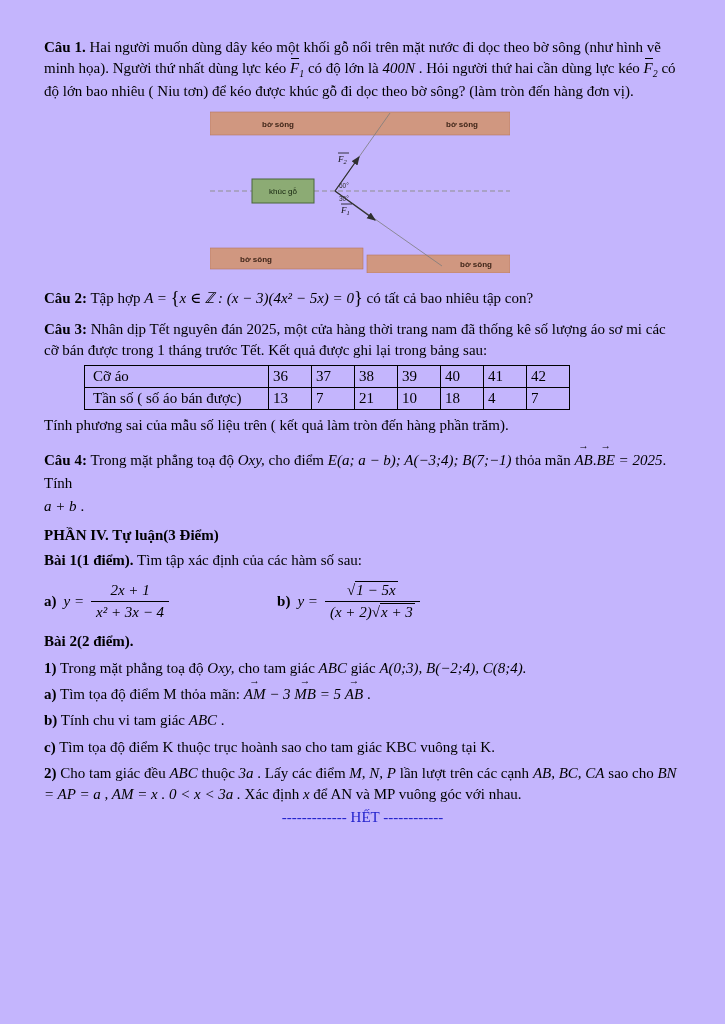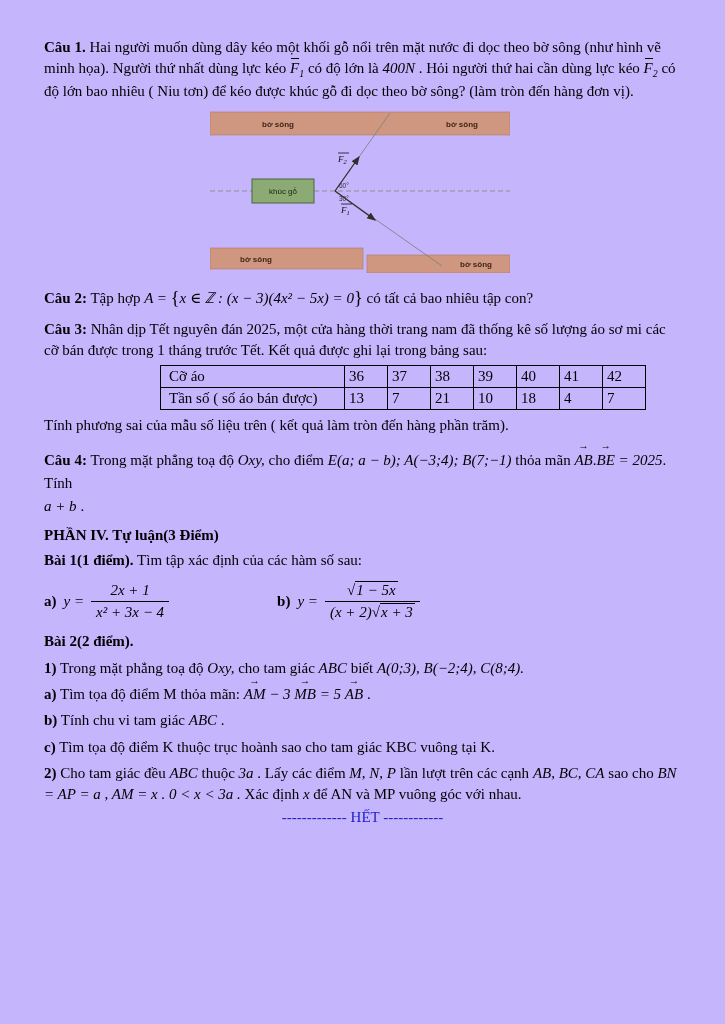--- a/index.html
+++ b/index.html
@@ -25,21 +25,21 @@
   .log{fill:var(--log);stroke:var(--log-border);stroke-width:1;}
   .log-label{font:8px "Liberation Sans",sans-serif;fill:#14230d;text-anchor:middle;}
   .dash{stroke:#8f8f8f;stroke-width:1;stroke-dasharray:5 3;}
   .rope{stroke:#7c7c7c;stroke-width:0.8;}
   .force{stroke:#2f2f2f;stroke-width:1.2;}
   .f-label{font:italic 9px "Liberation Serif",serif;fill:#101010;}
   .f-sub{font-size:6.5px;}
   .vbar{stroke:#101010;stroke-width:0.8;}
   .angle{font:6.5px "Liberation Sans",sans-serif;fill:#2f2f2f;}
   
-  .freq-table{border-collapse:collapse;margin:4px 0 5px 116px;}
+  .freq-table{border-collapse:collapse;margin:4px 0 5px 40px;}
   .freq-table td{border:1px solid #000;padding:2px 8px;height:22px;font-size:15px;}
   .freq-table td.num{width:43px;text-align:left;padding:2px 4px;}
   .freq-table td.head{width:184px;}
   
   .math-row{display:flex;align-items:center;margin:10px 0 10px 0;}
   .math-item{display:flex;align-items:center;gap:7px;}
   .math-item.second{margin-left:108px;}
   .frac{display:inline-block;text-align:center;vertical-align:middle;font-style:italic;line-height:1.25;}
   .frac .num{display:block;border-bottom:1px solid #000;padding:0 5px 1px 5px;}
   .frac .den{display:block;padding:1px 5px 0 5px;}
@@ -184,21 +184,21 @@
   <p class="para p-b2">
     <b>Bài 2(2 điểm).</b>
   </p>
 
   <p class="para p-item">
     <b>1)</b>
     <span>Trong mặt phẳng toạ độ</span>
     <span class="mi">Oxy,</span>
     <span>cho tam giác</span>
     <span class="mi">ABC</span>
-    <span>biết</span>
+    <span>giác</span>
     <span class="mi">A(0;3), B(−2;4), C(8;4).</span>
   </p>
 
   <p class="para p-item">
     <b>a)</b>
     <span>Tìm tọa độ điểm M thỏa mãn:</span>
     <span class="vec">AM</span>
     <span class="mi">− 3</span>
     <span class="vec">MB</span>
     <span class="mi">= 5</span>

